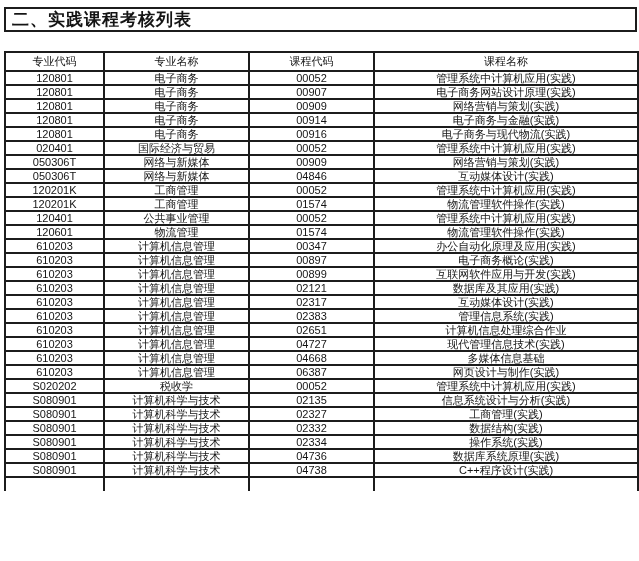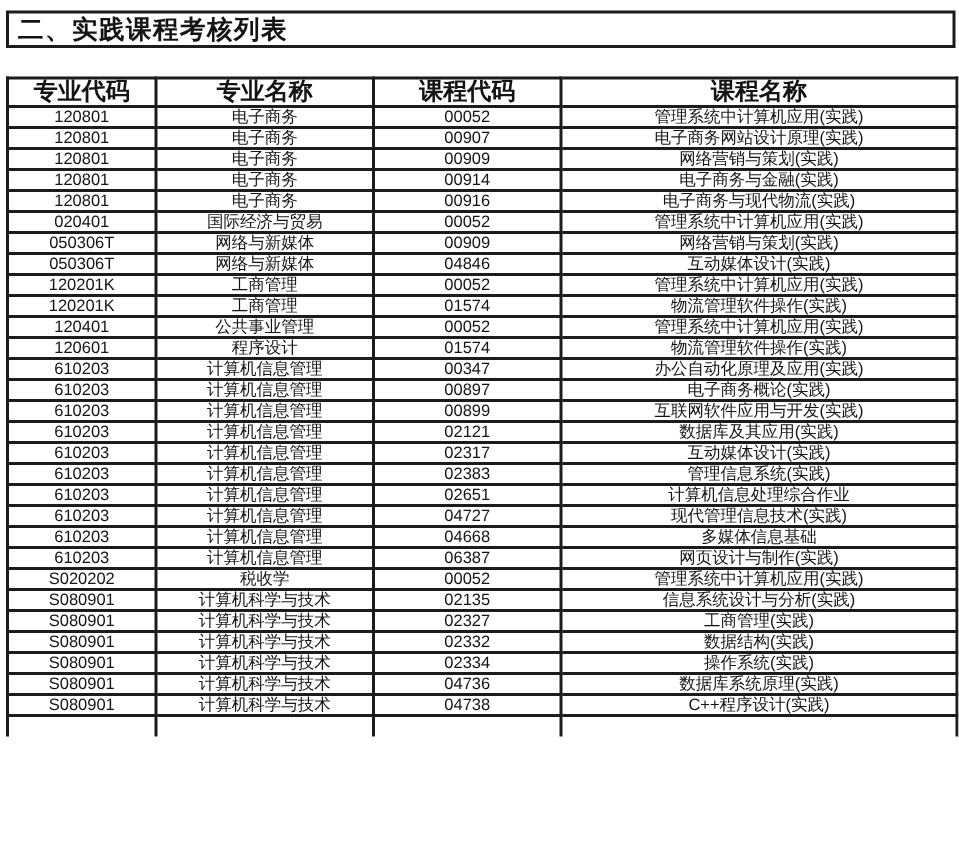--- a/index.html
+++ b/index.html
@@ -39,22 +39,22 @@
   .course-table td{
     border:2px solid var(--border);
     text-align:center;
     vertical-align:middle;
     overflow:hidden;
     white-space:nowrap;
     padding:0;
   }
   .course-table th{
     height:19px;
-    font-size:16px;
-    font-weight:bold;
+    font-size:11px;
+    font-weight:normal;
     line-height:1;
   }
   .course-table td{
     height:14px;
     font-size:11px;
     line-height:1;
   }
   .course-table tr.clipped-row td{
     height:14px;
     border-bottom:none;
@@ -148,21 +148,21 @@
           <td>物流管理软件操作(实践)</td>
         </tr>
         <tr>
           <td>120401</td>
           <td>公共事业管理</td>
           <td>00052</td>
           <td>管理系统中计算机应用(实践)</td>
         </tr>
         <tr>
           <td>120601</td>
-          <td>程序设计</td>
+          <td>物流管理</td>
           <td>01574</td>
           <td>物流管理软件操作(实践)</td>
         </tr>
         <tr>
           <td>610203</td>
           <td>计算机信息管理</td>
           <td>00347</td>
           <td>办公自动化原理及应用(实践)</td>
         </tr>
         <tr>

